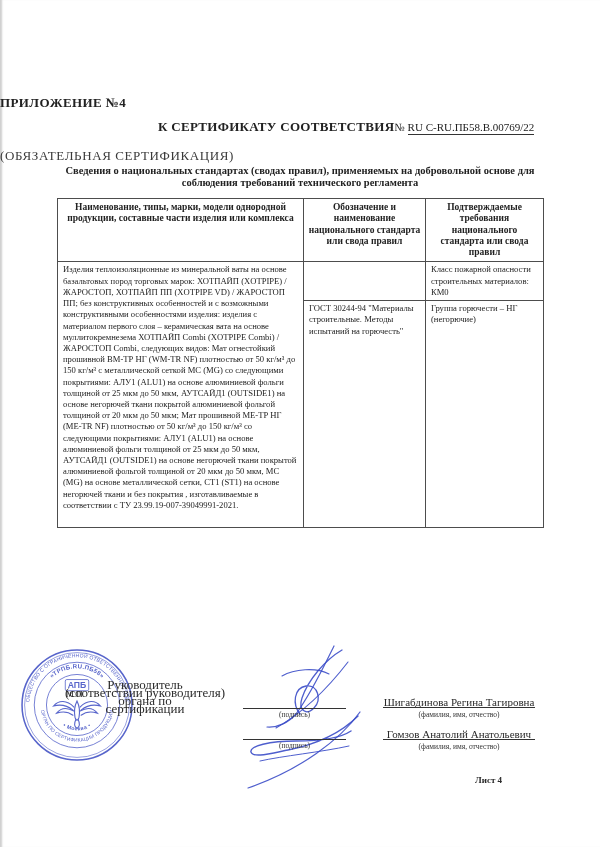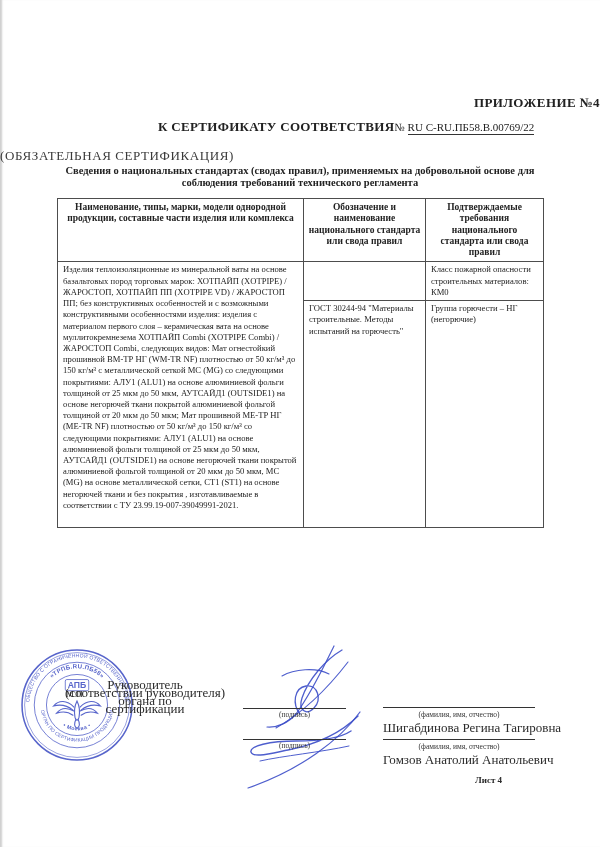--- a/index.html
+++ b/index.html
@@ -2,21 +2,21 @@
 <html><head>
 <meta charset="utf-8">
 <style>
   html,body{margin:0;padding:0;background:#e8e8e8;}
   .page{
     position:relative;width:600px;height:847px;margin:0 auto;background:#ffffff;
     font-family:"Liberation Serif", serif;color:#222222;overflow:hidden;
     box-shadow:inset 3px 0 2px -1px #cfcfcf;
   }
   
-  .appendix-title{position:absolute;top:95px;left:0;width:100%;text-align:right;
+  .appendix-title{position:absolute;top:95px;left:0;width:100%;text-align:left;
     font-size:13px;font-weight:bold;letter-spacing:.4px;}
   .cert-line{position:absolute;top:119px;left:158px;display:flex;align-items:baseline;}
   .cert-title{font-size:13px;font-weight:bold;letter-spacing:.3px;}
   .cert-no{font-size:11px;white-space:nowrap;}
   .cert-no .num{border-bottom:1px solid #333;padding-bottom:1px;}
   .cert-type{position:absolute;top:148px;left:0;width:100%;text-align:left;
     font-size:13px;letter-spacing:.6px;color:#3a3a3a;}
   .subtitle{position:absolute;top:165px;left:40px;width:520px;text-align:center;
     font-size:10.5px;font-weight:bold;line-height:11.5px;}
   
@@ -35,21 +35,21 @@
     font-size:8px;line-height:8.4px;color:#2c2c2c;}
   .sig-line{position:absolute;border-top:1px solid #333;height:0;}
   .sig-line.s1{left:243px;top:708px;width:103px;}
   .sig-line.s2{left:243px;top:739px;width:103px;}
   .sig-caption{position:absolute;left:243px;width:103px;text-align:center;font-size:7.5px;color:#333;}
   .sig-caption.c1{top:710px;}
   .sig-caption.c2{top:741px;}
   .name-line{position:absolute;border-top:1px solid #333;height:0;left:383px;width:152px;}
   .name-line.n1{top:707px;}
   .name-line.n2{top:739px;}
-  .signer-name{position:absolute;left:383px;width:152px;text-align:center;font-size:13px;color:#2a2a2a;white-space:nowrap;margin-top:24px;}
+  .signer-name{position:absolute;left:383px;width:152px;text-align:center;font-size:11px;color:#2a2a2a;white-space:nowrap;}
   .signer-name.n1{top:696px;}
   .signer-name.n2{top:728px;}
   .name-caption{position:absolute;left:383px;width:152px;text-align:center;font-size:7.5px;color:#333;}
   .name-caption.c1{top:710px;}
   .name-caption.c2{top:742px;}
   .sheet-label{position:absolute;left:475px;top:775px;width:100px;text-align:left;
     font-size:9px;font-weight:bold;color:#2a2a2a;}
   
   .stamp{position:absolute;left:20px;top:648px;width:114px;height:114px;opacity:.88;}
   .stamp *{font-family:"Liberation Sans", sans-serif;}

